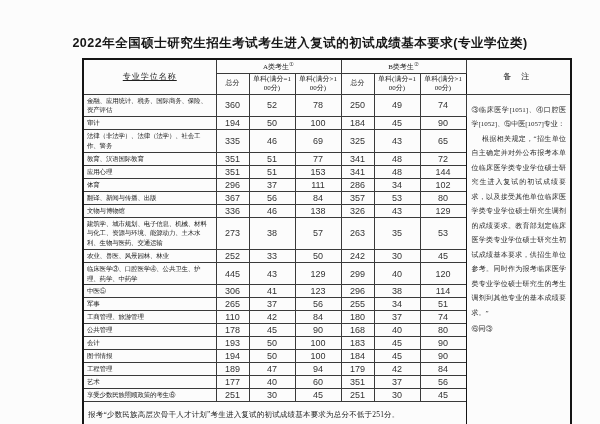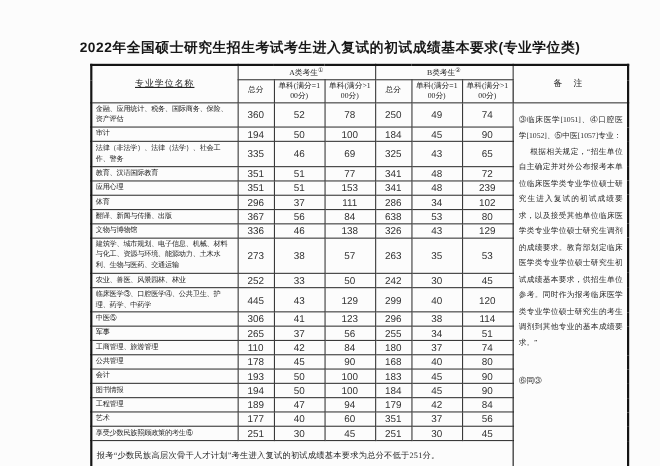--- a/index.html
+++ b/index.html
@@ -41,21 +41,21 @@
   }
   tr.data-row { height:11px; }
   td.remark {
     vertical-align:top; padding:8px 4px 4px 5px;
     font-size:7px; line-height:14.5px; color:#2a2a2a;
     text-align:justify; word-break:break-all;
     border-left:1.5px solid #151515;
   }
   td.remark p { margin:0; }
   td.remark p.p2 { text-indent:1.5em; }
-  td.remark p.p3 { margin-top:20px; }
+  td.remark p.p3 { margin-top:2px; }
   
   thead tr:first-child th:nth-child(2),
   thead tr:first-child th:nth-child(3),
   thead tr:nth-child(2) th:nth-child(1),
   thead tr:nth-child(2) th:nth-child(4),
   tr.data-row td:nth-child(2),
   tr.data-row td:nth-child(5) { border-left:1.5px solid #151515; }
   thead tr:first-child th:nth-child(4) { border-left:1.5px solid #151515;margin-left:36px; }
   tr.foot-row td {
     font-size:7.5px; line-height:1.4; height:22px;
@@ -139,37 +139,37 @@
           <td class="num">48</td>
           <td class="num">72</td>
         </tr>
         <tr class="data-row">
           <td class="name">应用心理</td>
           <td class="num">351</td>
           <td class="num">51</td>
           <td class="num">153</td>
           <td class="num">341</td>
           <td class="num">48</td>
-          <td class="num">239</td>
+          <td class="num">144</td>
         </tr>
         <tr class="data-row">
           <td class="name">体育</td>
           <td class="num">296</td>
           <td class="num">37</td>
           <td class="num">111</td>
           <td class="num">286</td>
           <td class="num">34</td>
           <td class="num">102</td>
         </tr>
         <tr class="data-row">
           <td class="name">翻译、新闻与传播、出版</td>
           <td class="num">367</td>
           <td class="num">56</td>
           <td class="num">84</td>
-          <td class="num">638</td>
+          <td class="num">357</td>
           <td class="num">53</td>
           <td class="num">80</td>
         </tr>
         <tr class="data-row">
           <td class="name">文物与博物馆</td>
           <td class="num">336</td>
           <td class="num">46</td>
           <td class="num">138</td>
           <td class="num">326</td>
           <td class="num">43</td>

